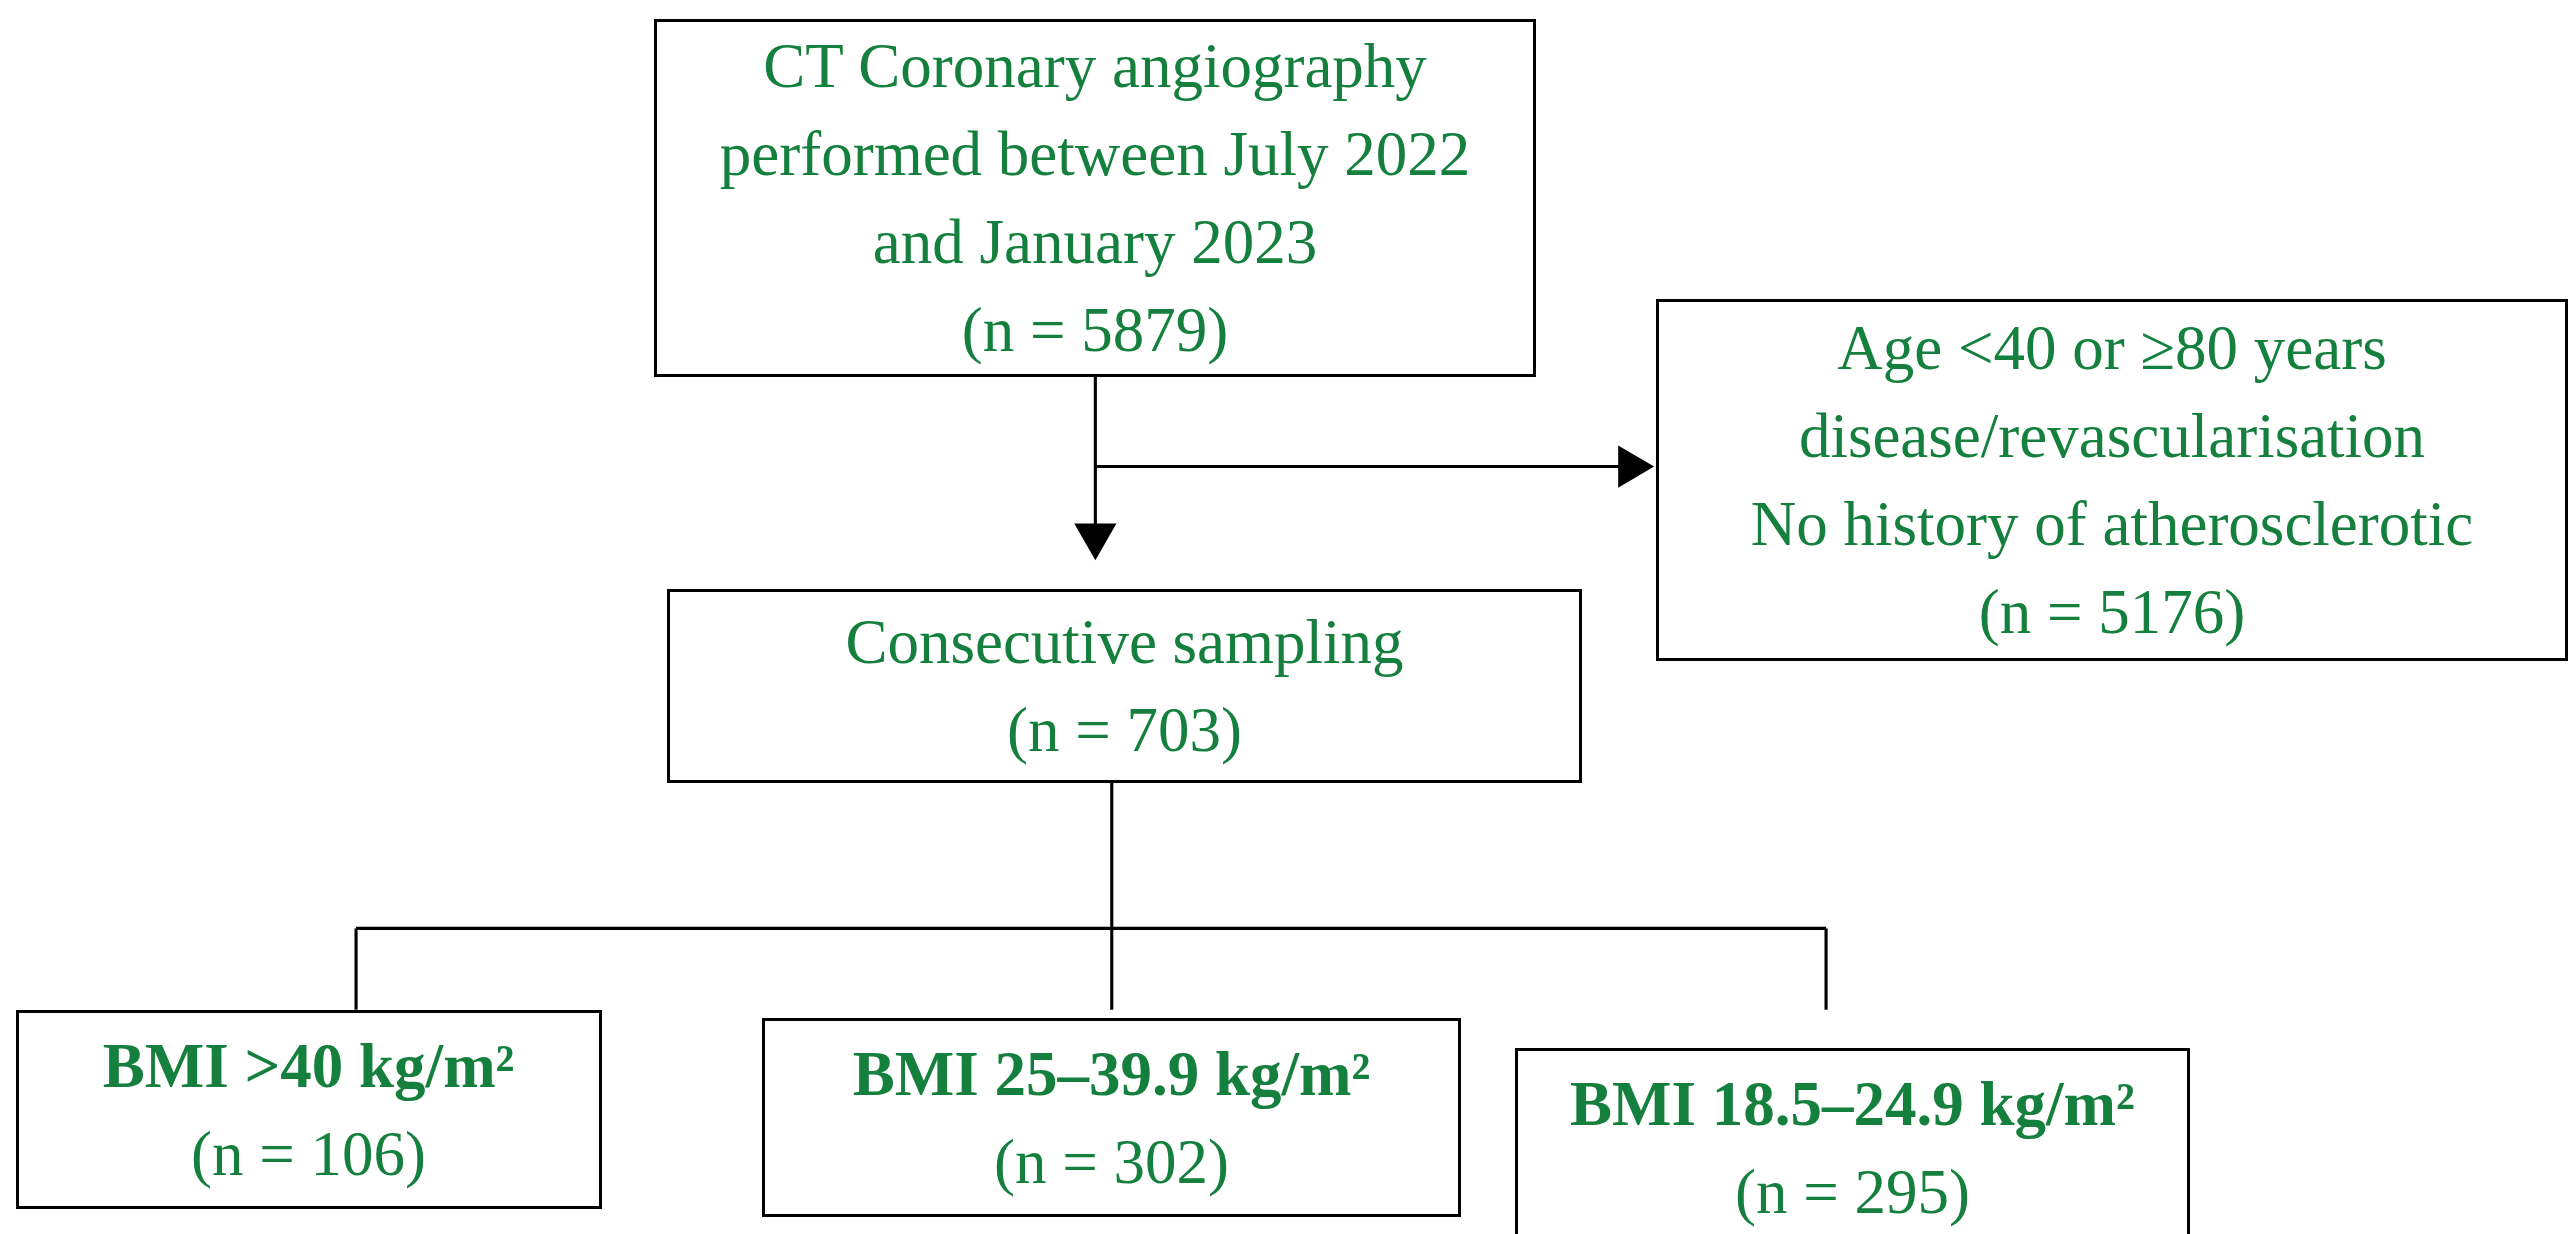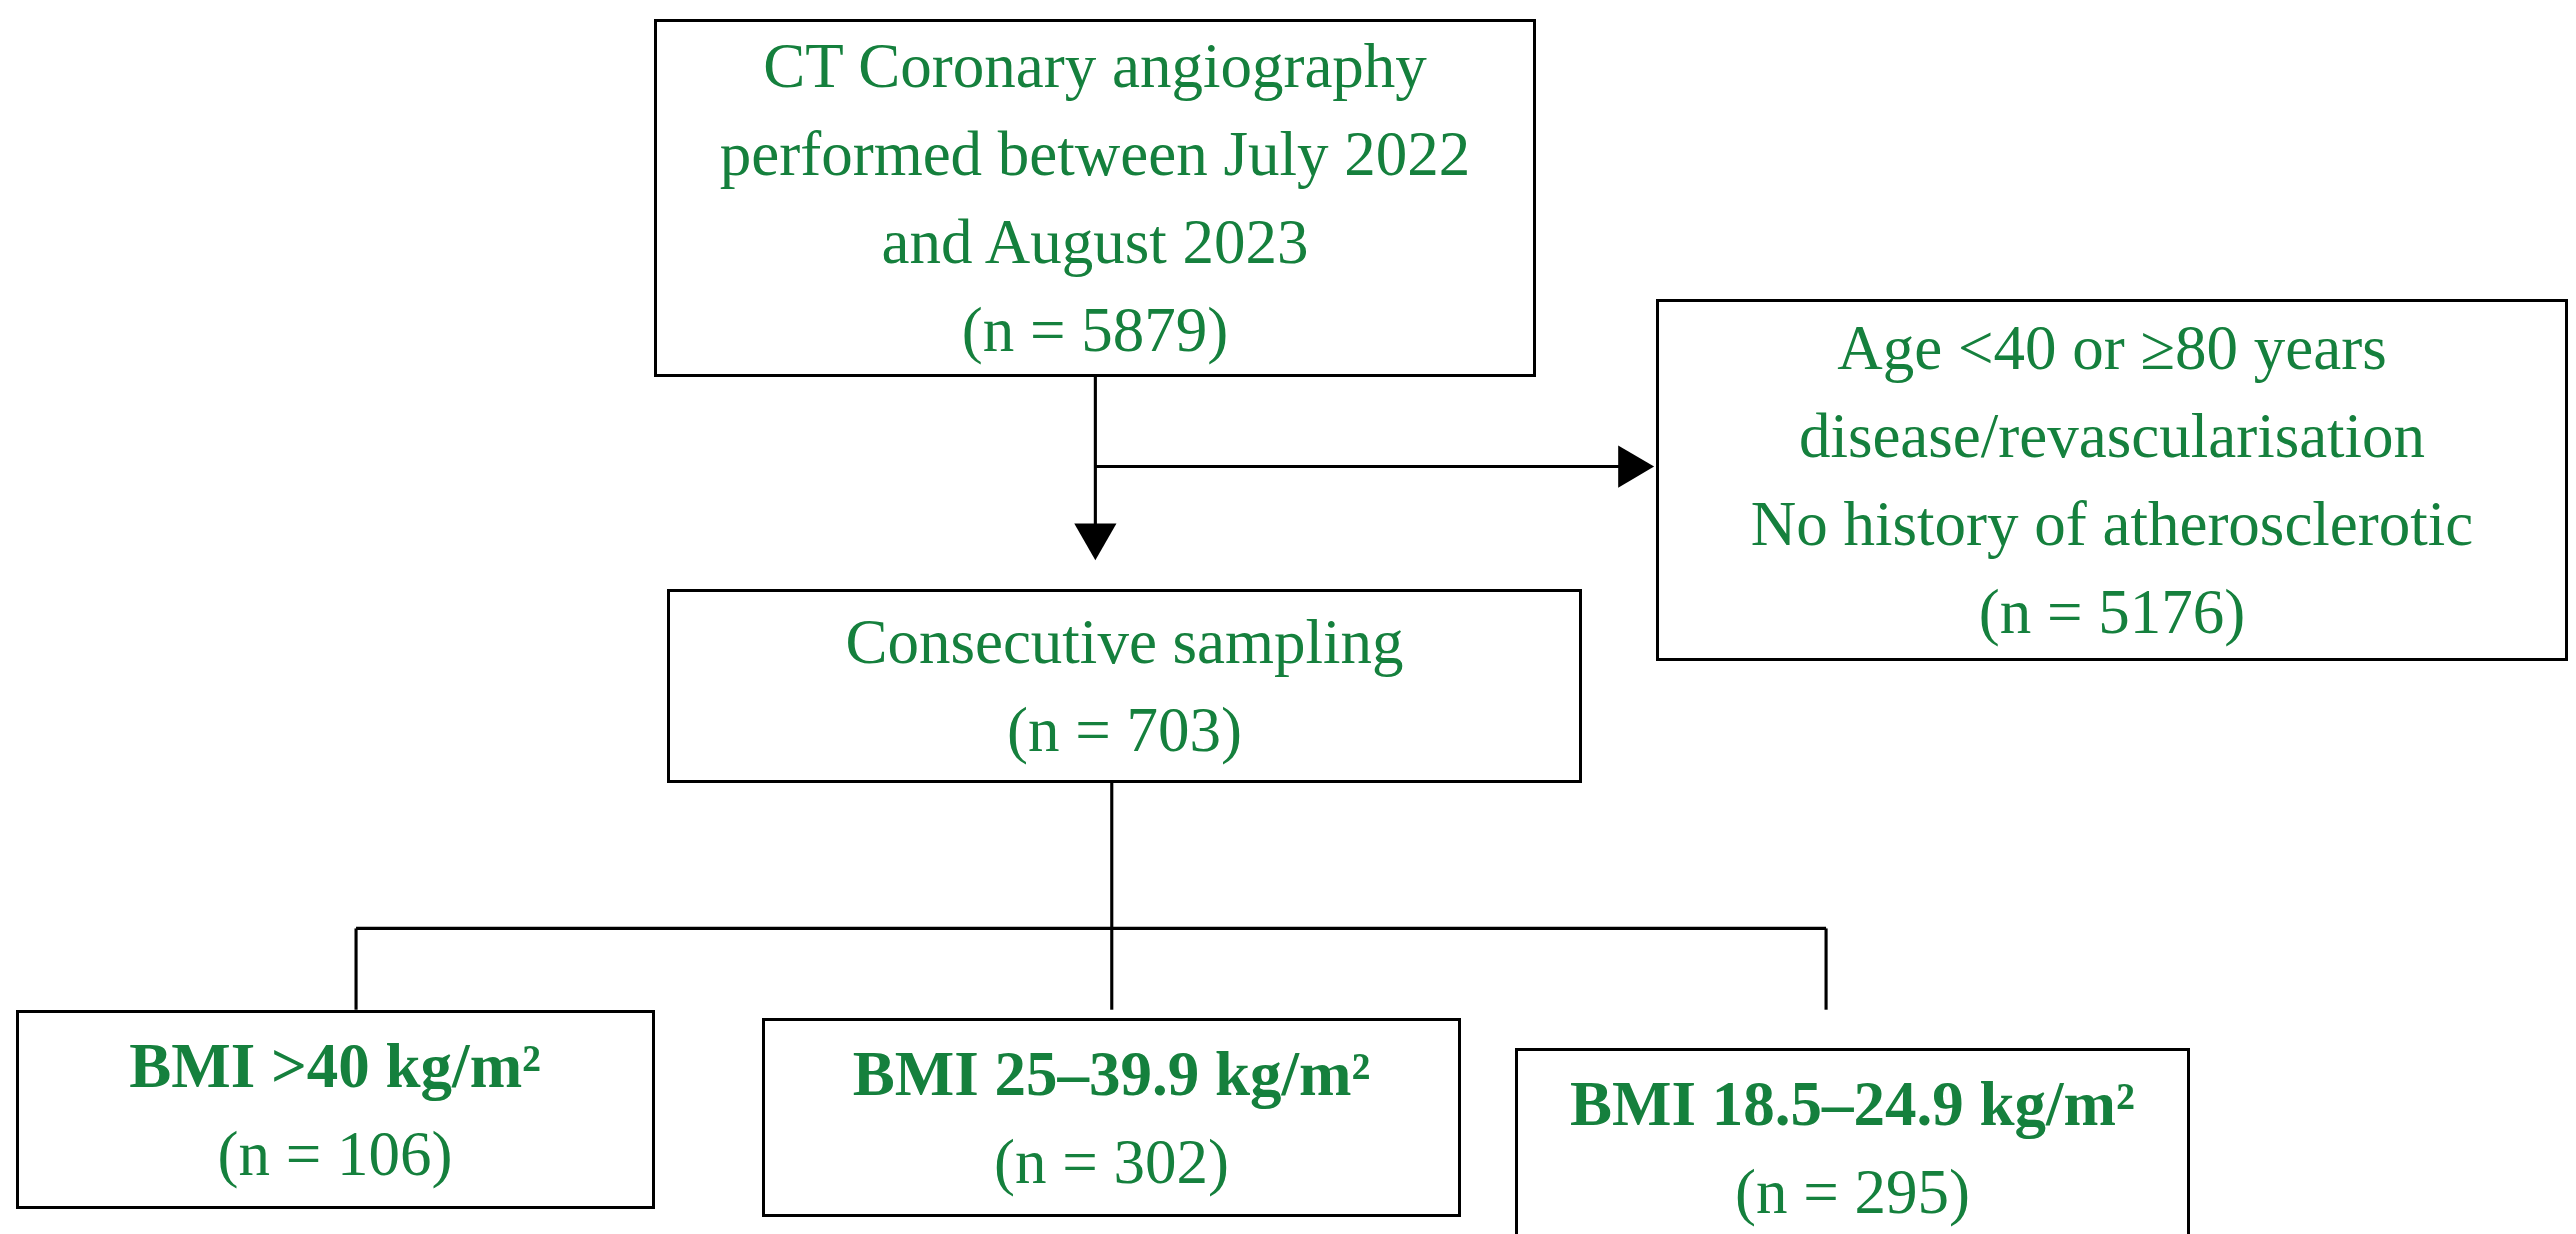--- a/index.html
+++ b/index.html
@@ -42,21 +42,21 @@
     line-height: 88px;
     white-space: nowrap;
   }
   .box span.bold {
     font-weight: bold;
   }
   
   .box-recruitment { left: 654px;  top: 19px;   width: 882px; height: 358px; }
   .box-exclusion   { left: 1656px; top: 299px;  width: 912px; height: 362px; }
   .box-sampling    { left: 667px;  top: 562px;  width: 915px; height: 194px; margin-top: 27px; }
-  .box-bmi-gt40    { left: 15.6px;   top: 1010px; width: 639px;  height: 199px; }
+  .box-bmi-gt40    { left: 15.6px;   top: 1010px; width: 586px;  height: 199px; }
   .box-bmi-25-39   { left: 762px;  top: 1010px; width: 699px;  height: 199px; margin-top: 8px; }
   .box-bmi-18-24   { left: 1515px; top: 1010px; width: 675px;  height: 199px; margin-top: 38px; }
 </style>
 </head>
 <body>
 
 <div class="canvas">
 
   <svg class="connectors" viewBox="0 0 3295 1579" xmlns="http://www.w3.org/2000/svg">
 
@@ -73,21 +73,21 @@
     <line x1="455" y1="1188" x2="2336" y2="1188" stroke="#000000" stroke-width="4"></line>
 
     <line x1="455" y1="1188" x2="455" y2="1292" stroke="#000000" stroke-width="4"></line>
 
     <line x1="2336" y1="1188" x2="2336" y2="1292" stroke="#000000" stroke-width="4"></line>
   </svg>
 
   <div class="box box-recruitment">
     <span>CT Coronary angiography</span>
     <span>performed between July 2022</span>
-    <span>and August 2023</span>
+    <span>and January 2023</span>
     <span>(n = 5879)</span>
   </div>
 
   <div class="box box-exclusion">
     <span>Age &lt;40 or ≥80 years</span>
     <span>disease/revascularisation</span>
     <span>No history of atherosclerotic</span>
     <span>(n = 5176)</span>
   </div>
 

